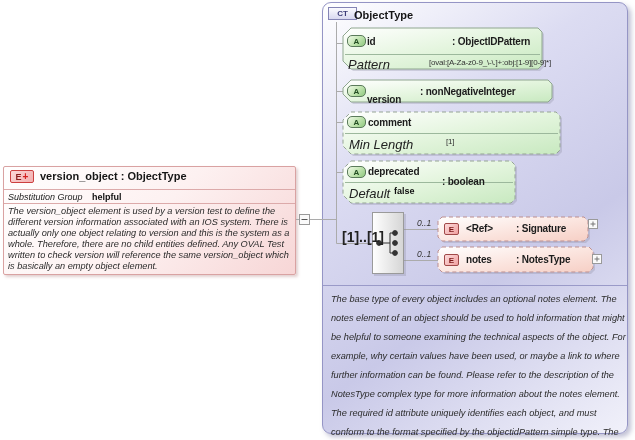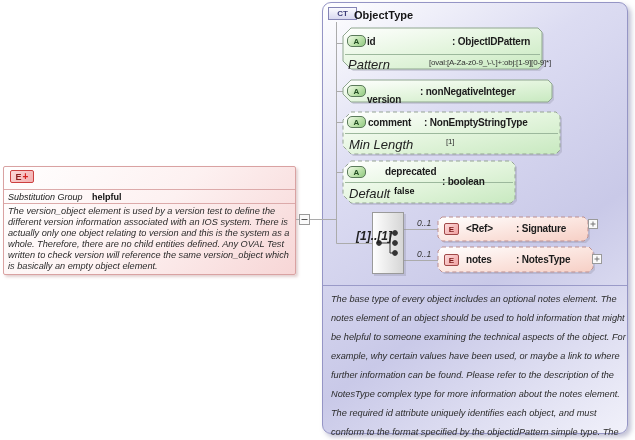--- a/index.html
+++ b/index.html
@@ -17,21 +17,21 @@
   .sep{position:absolute;height:1px;}
   .sep-pink{background:#dcaaaa;}
   .sep-purple{background:#9a9ac8;}
   .t{position:absolute;white-space:nowrap;color:#1a1a1a;}
   .title{font-size:11px;font-weight:bold;color:#161616;}
   .name,.type{font-size:10px;font-weight:bold;letter-spacing:-0.2px;color:#1c1c1c;}
   .facet-label{font-size:13px;font-style:italic;color:#222;}
   .facet-value{font-size:8px;color:#333;letter-spacing:-0.2px;margin-left:40px;}
   .facet-value-bold{font-size:9px;font-weight:bold;color:#111;}
   .card{font-size:8.5px;font-style:italic;color:#333;}
-  .card-bold{font-size:12px;font-style:italic;font-weight:bold;color:#222;margin-left:14px;}
+  .card-bold{font-size:14px;font-weight:bold;color:#222;}
   .doc{position:absolute;font-style:italic;font-size:9.2px;line-height:19px;
        color:#2b2b2b;white-space:normal;}
   .badge{position:absolute;display:flex;align-items:center;justify-content:center;
          font-weight:bold;box-sizing:border-box;}
   .badge-ct{left:328px;top:7px;width:29px;height:13px;font-size:8px;color:#3c3c78;
             border:1px solid #8484b4;border-radius:0;
             background:linear-gradient(to bottom,#fbfbfe,#d8d8f0);}
   .badge-a{width:19px;height:12px;font-size:8px;color:#234d23;
            border:1px solid #5a7a5a;border-radius:5px;
            background:linear-gradient(135deg,#f0fae8 0%,#bfe3ae 55%,#8ec87e 100%);}
@@ -150,26 +150,25 @@
   <div class="t type" style="left:452px;top:36px;">: ObjectIDPattern</div>
   <div class="t facet-label" style="left:348px;top:57px;">Pattern</div>
   <div class="t facet-value" style="left:389px;top:58px;">[oval:[A-Za-z0-9_\-\.]+:obj:[1-9][0-9]*]</div>
 
   <div class="badge badge-a" style="left:347px;top:85px;">A</div>
   <div class="t name" style="left:367px;top:94px;">version</div>
   <div class="t type" style="left:420px;top:86px;">: nonNegativeInteger</div>
 
   <div class="badge badge-a" style="left:347px;top:116px;">A</div>
   <div class="t name" style="left:368px;top:117px;">comment</div>
-  <div class="t type" style="left:424px;top:117px;">: NonEmptyStringType</div>
   <div class="t facet-label" style="left:349px;top:137px;">Min Length</div>
   <div class="t facet-value" style="left:406px;top:137px;">[1]</div>
 
   <div class="badge badge-a" style="left:347px;top:166px;">A</div>
-  <div class="t name" style="left:368px;top:166px;margin-left:17px;">deprecated</div>
+  <div class="t name" style="left:368px;top:166px;">deprecated</div>
   <div class="t type" style="left:442px;top:176px;">: boolean</div>
   <div class="t facet-label" style="left:349px;top:186px;">Default</div>
   <div class="t facet-value-bold" style="left:394px;top:186px;">false</div>
 
   <div class="t card-bold" style="left:342px;top:229px;">[1]..[1]</div>
   <div class="t card" style="left:417px;top:218px;">0..1</div>
   <div class="t card" style="left:417px;top:249px;">0..1</div>
 
   <div class="badge badge-e" style="left:444px;top:223px;">E</div>
   <div class="t name" style="left:466px;top:223px;">&lt;Ref&gt;</div>
@@ -178,17 +177,18 @@
   <div class="badge badge-e" style="left:444px;top:254px;">E</div>
   <div class="t name" style="left:466px;top:254px;">notes</div>
   <div class="t type" style="left:516px;top:254px;">: NotesType</div>
 
   <div class="doc" style="left:331px;top:290px;width:296px;">The base type of every object includes an optional notes element. The notes element of an object should be used to hold information that might be helpful to someone examining the technical aspects of the object. For example, why certain values have been used, or maybe a link to where further information can be found. Please refer to the description of the NotesType complex type for more information about the notes element. The required id attribute uniquely identifies each object, and must conform to the format specified by the objectidPattern simple type. The required version attribute holds the current version of the object element. Versions are integers, starting at 1 and incrementing every time an object is modified. The optional comment attribute provides a short description of the object. The optional deprecated attribute signifies that an id is no longer to be used or referenced but the information has been kept around for historic purposes.</div>
 
   <div class="badge badge-ep">
       <span>E</span>
       <span class="plus">+</span>
     </div>
+  <div class="t title" style="left:40px;top:170px;">version_object : ObjectType</div>
   <div class="t facet-label" style="left:8px;top:192px;font-size:9px;">Substitution Group</div>
   <div class="t facet-value-bold" style="left:92px;top:192px;">helpful</div>
   <div class="doc" style="left:8px;top:206px;width:284px;line-height:11px;">The version_object element is used by a version test to define the different version information associated with an IOS system. There is actually only one object relating to version and this is the system as a whole. Therefore, there are no child entities defined. Any OVAL Test written to check version will reference the same version_object which is basically an empty object element.</div>
 
 </div>
 
 </body></html>

